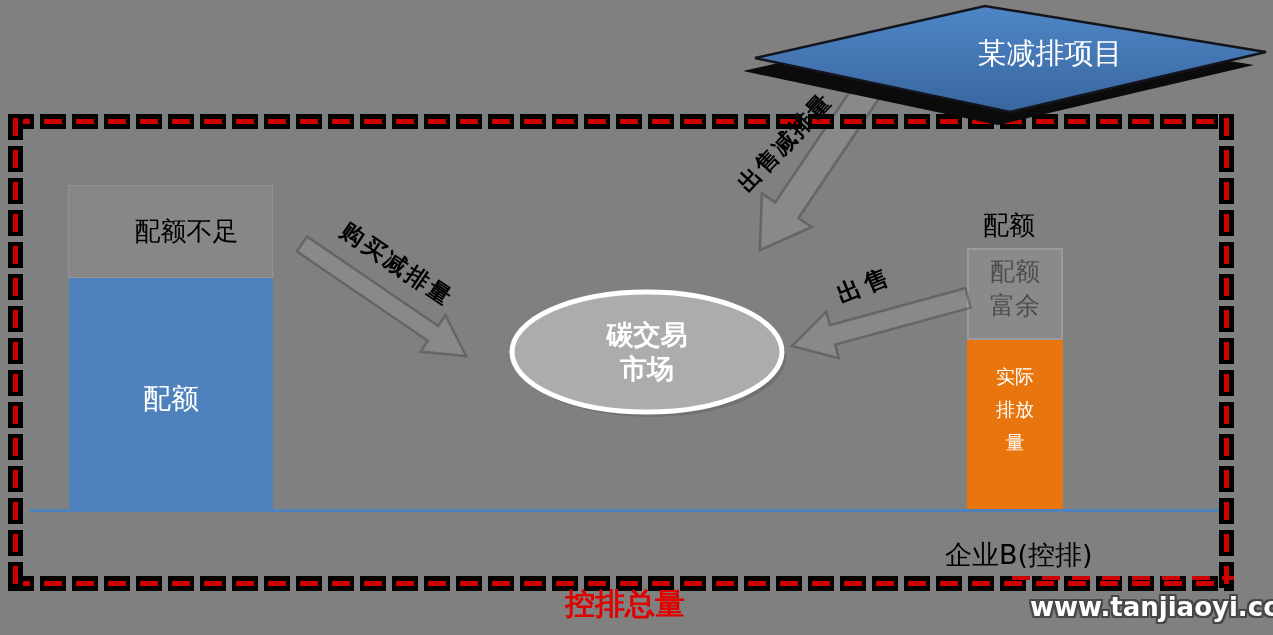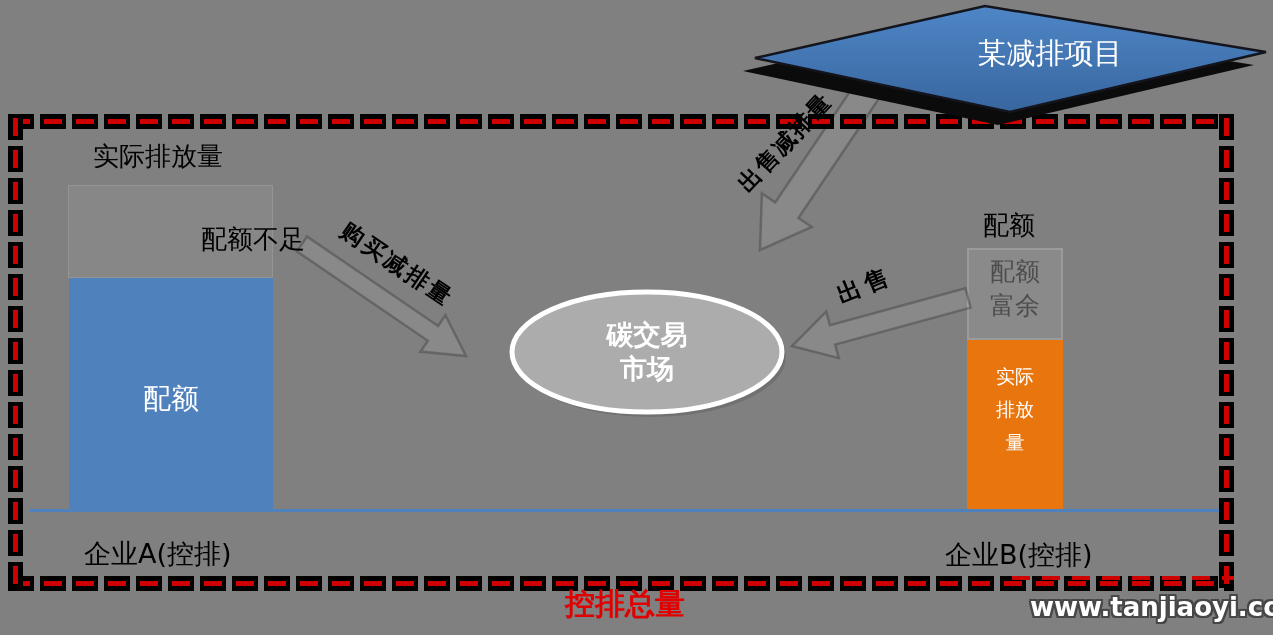--- a/index.html
+++ b/index.html
@@ -37,21 +37,21 @@
   
   .shortage-box{left:68px;top:185px;width:205px;height:93px;background:#878787;border:1px solid #949494;}
   .bar-a{left:69px;top:278px;width:204px;height:233px;background:#4F81BD;}
   .surplus-box{left:967px;top:248px;width:96px;height:92px;background:#8A8A8A;border:2px solid #9B9B9B;}
   .bar-b{left:967px;top:340px;width:96px;height:172px;background:#E8750E;}
   .baseline{left:30px;top:509px;width:1196px;height:3px;background:#4F81BD;}
 
   
   .t{font-size:26px;line-height:1.2;}
   .t-actual-a{left:93px;top:141px;}
-  .t-shortage{left:68px;top:216px;width:237px;text-align:right;margin-top:8px;}
+  .t-shortage{left:68px;top:216px;width:237px;text-align:center;}
   .t-quota-a{left:69px;top:380px;width:204px;text-align:center;color:#fff;font-size:28px;}
   .t-ent-a{left:84px;top:536px;font-size:27px;}
   .t-quota-b{left:983px;top:210px;}
   .t-surplus{left:967px;top:255px;width:96px;text-align:center;color:#4D4D4D;font-size:25px;line-height:34px;}
   .t-bar-b{left:967px;top:360px;width:96px;text-align:center;color:#fff;font-size:19px;line-height:33px;}
   .t-ent-b{left:945px;top:537px;font-size:27px;}
   .t-total{left:475px;top:584px;width:300px;text-align:center;font-size:30px;font-weight:bold;color:#E00000;}
   .t-diamond{left:900px;top:34px;width:300px;text-align:center;color:#fff;font-size:29px;}
   .t-market{left:547px;top:318px;width:200px;text-align:center;color:#fff;font-size:27px;font-weight:bold;line-height:34px;}
 
@@ -97,24 +97,22 @@
     <polygon points="965.4,288.3 829.9,325.2 826.2,311.7 792,346 838.8,358.1 835.1,344.6 970.6,307.7" fill="rgba(255,255,255,0.07)" stroke="rgba(60,60,60,0.42)" stroke-width="2.5"></polygon>
   </svg>
 
   <div class="abs frame">
     <div class="edge edge-h edge-top"></div>
     <div class="edge edge-h edge-bottom"></div>
     <div class="edge edge-v edge-left"></div>
     <div class="edge edge-v edge-right"></div>
   </div>
 
-  <div class="abs t t-actual-a">实际排放量</div>
   <div class="abs t t-shortage">配额不足</div>
   <div class="abs t-quota-a">配额</div>
-  <div class="abs t-ent-a">企业A(控排)</div>
 
   <div class="abs t t-quota-b">配额</div>
   <div class="abs t-surplus preline">配额
 富余</div>
   <div class="abs t-bar-b preline">实际
 排放
 量</div>
   <div class="abs t-ent-b">企业B(控排)</div>
 
   <div class="abs t-total">控排总量</div>

